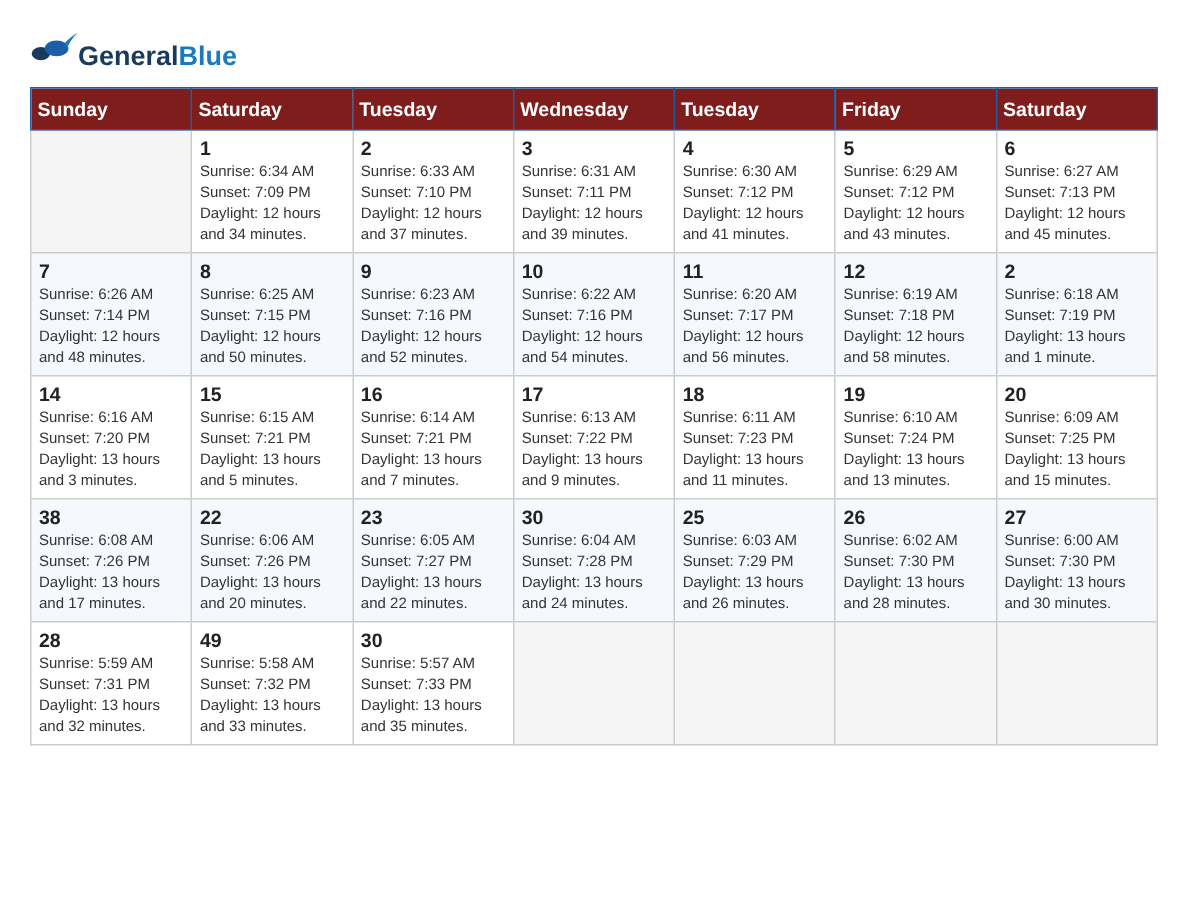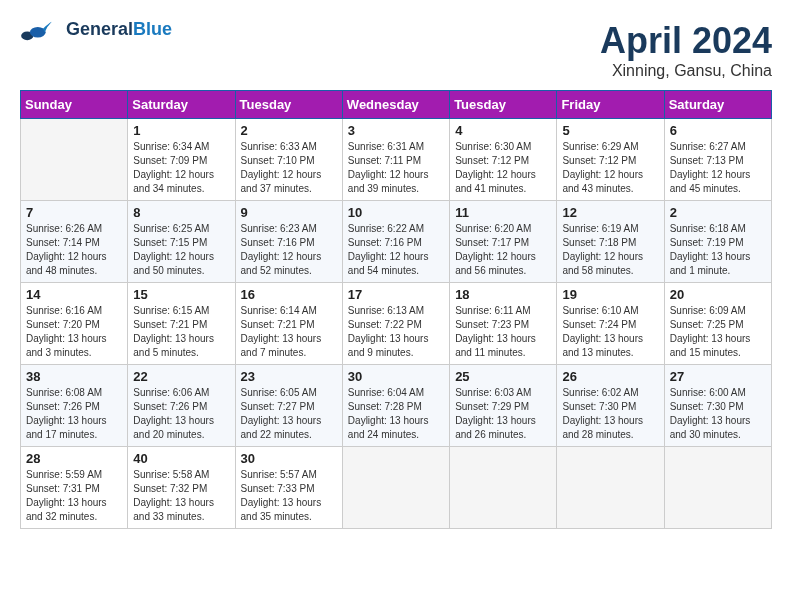--- a/index.html
+++ b/index.html
@@ -11,22 +11,22 @@
       padding: 20px;
     }
     .header-area {
       display: flex;
       justify-content: space-between;
       align-items: flex-start;
       margin-bottom: 10px;
     }
     .logo {
       display: flex;
-      align-items: flex-start;
-      gap: 14px;
+      align-items: flex-end;
+      gap: 0;
     }
     .logo-text {
       font-size: 18px;
       font-weight: bold;
       color: #1a3a5c;
       line-height: 1.1;
     }
     .logo-text span {
       color: #1a7abf;
     }
@@ -44,21 +44,21 @@
     }
     .location-title {
       font-size: 16px;
       color: #333;
     }
     table {
       width: 100%;
       border-collapse: collapse;
     }
     thead th {
-      background: #a21caf;
+      background: #7f1d1d;
       color: #fff;
       font-size: 13px;
       font-weight: bold;
       padding: 6px 4px;
       text-align: left;
       border: 1px solid #1a5fa8;
     }
     tbody td {
       border: 1px solid #ccc;
       vertical-align: top;
@@ -102,24 +102,20 @@
       <ellipse cx="8" cy="18" rx="7" ry="5" fill="#1a3a5c"></ellipse>
       <ellipse cx="20" cy="14" rx="9" ry="6" fill="#1a5fa8"></ellipse>
       <path d="M26 10 Q32 4 36 2 Q30 8 28 14" fill="#1a7abf"></path>
       <path d="M12 16 Q18 8 26 10" fill="#1a5fa8"></path>
       <ellipse cx="10" cy="19" rx="3" ry="2" fill="#1a3a5c"></ellipse>
     </svg>
     <div>
       <div class="logo-text">General<span>Blue</span></div>
     </div>
   </div>
-  <div class="title-area">
-    <div class="month-title">April 2024</div>
-    <div class="location-title">Xinning, Gansu, China</div>
-  </div>
 </div>
 
 <table>
   <thead>
     <tr>
     <th>Sunday</th>
         <th>Saturday</th>
         <th>Tuesday</th>
         <th>Wednesday</th>
         <th>Tuesday</th>
@@ -244,21 +240,21 @@
           <span class="day-num">27</span>
           <div class="day-info">Sunrise: 6:00 AM<br>Sunset: 7:30 PM<br>Daylight: 13 hours and 30 minutes.</div>
         </td>
       </tr>
       <tr>
         <td>
           <span class="day-num">28</span>
           <div class="day-info">Sunrise: 5:59 AM<br>Sunset: 7:31 PM<br>Daylight: 13 hours and 32 minutes.</div>
         </td>
         <td>
-          <span class="day-num">40</span>
+          <span class="day-num">49</span>
           <div class="day-info">Sunrise: 5:58 AM<br>Sunset: 7:32 PM<br>Daylight: 13 hours and 33 minutes.</div>
         </td>
         <td>
           <span class="day-num">30</span>
           <div class="day-info">Sunrise: 5:57 AM<br>Sunset: 7:33 PM<br>Daylight: 13 hours and 35 minutes.</div>
         </td>
         <td class="empty-cell"></td>
         <td class="empty-cell"></td>
         <td class="empty-cell"></td>
         <td class="empty-cell"></td>

